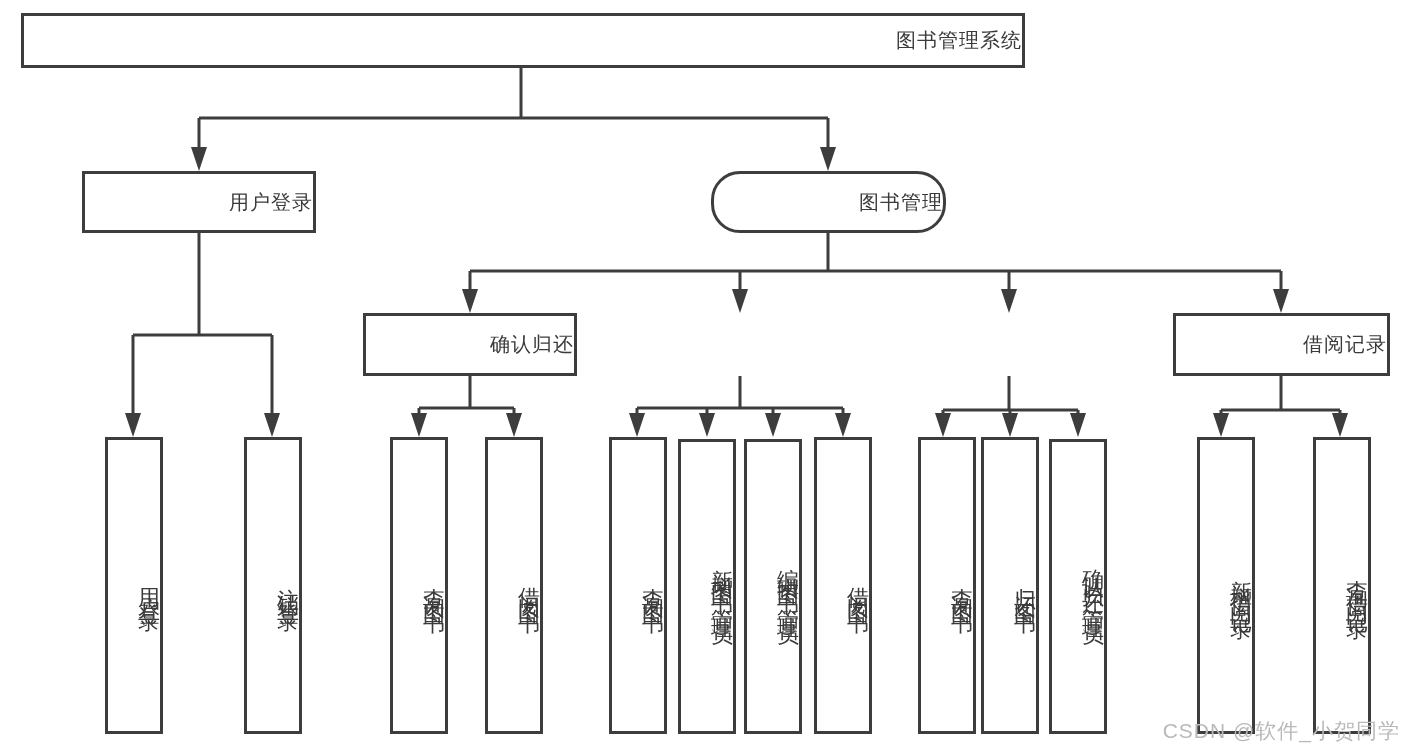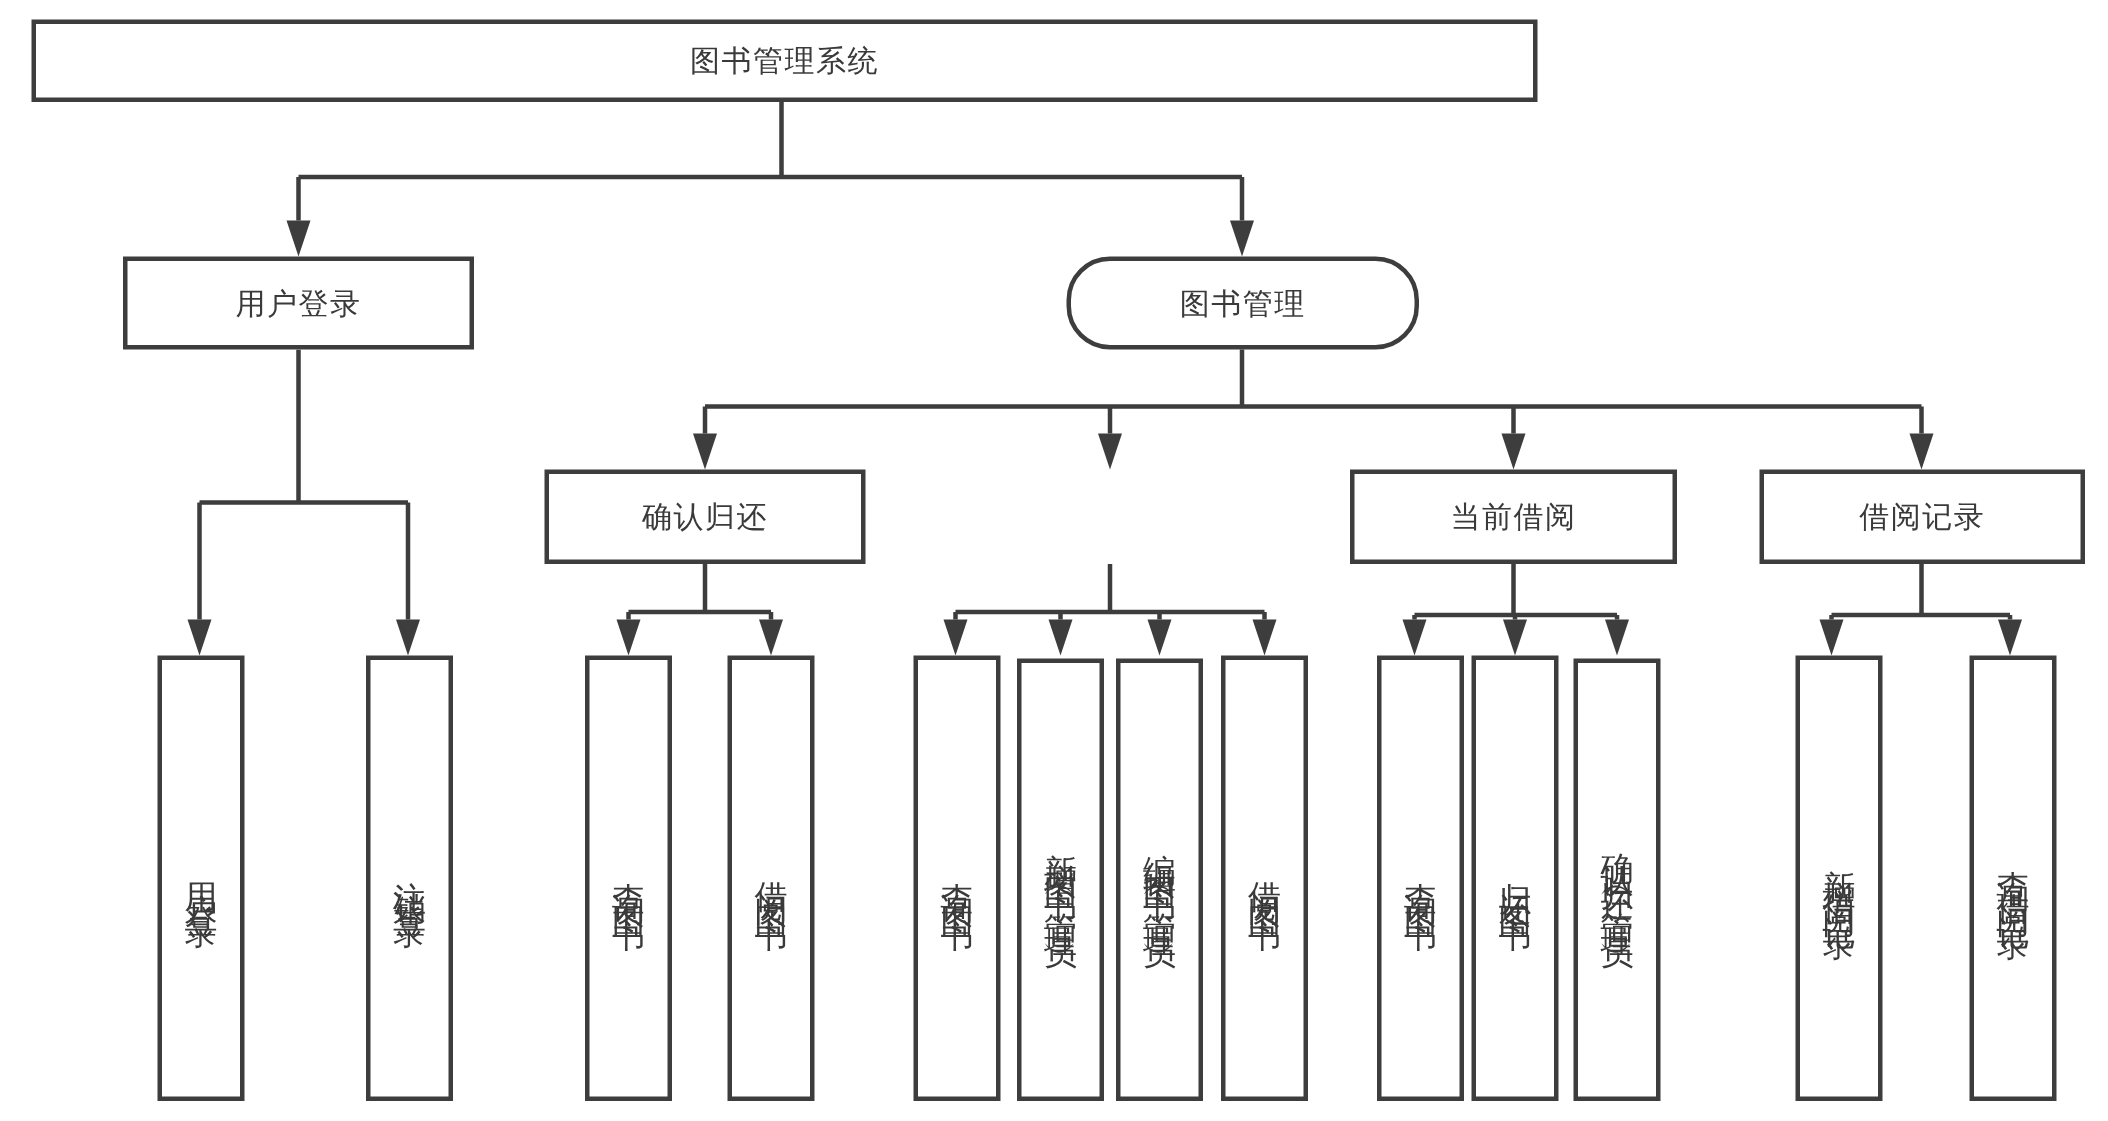--- a/index.html
+++ b/index.html
@@ -2,21 +2,21 @@
 <html><head>
 <meta charset="utf-8">
 <style>
   html,body{margin:0;padding:0;background:#ffffff;}
   #canvas{
     position:relative;width:1405px;height:747px;background:#ffffff;
     font-family:"Liberation Sans",sans-serif;overflow:hidden;
   }
   .node{
     position:absolute;background:#ffffff;border:3px solid #3d3d3d;
-    display:flex;align-items:center;justify-content:center;box-sizing:border-box;
+    display:flex;align-items:center;justify-content:flex-end;box-sizing:border-box;
   }
   .node span{
     font-size:20px;color:#3a3a3a;letter-spacing:1px;white-space:nowrap;
   }
   .vnode span{
     writing-mode:vertical-rl;text-orientation:mixed;
     font-size:22px;letter-spacing:8px;line-height:1;white-space:normal;
   }
   svg.connectors{position:absolute;top:0;left:0;pointer-events:none;}
   .watermark{
@@ -76,23 +76,20 @@
   <div class="node" style="left:82px;top:171px;width:234px;height:62px;">
     <span>用户登录</span>
   </div>
   <div class="node" style="left:711px;top:171px;width:235px;height:62px;border-radius:29px;">
     <span>图书管理</span>
   </div>
 
   <div class="node" style="left:363px;top:313px;width:214px;height:63px;">
     <span>确认归还</span>
   </div>
-  <div class="node" style="left:900px;top:313px;width:218px;height:63px;">
-    <span>当前借阅</span>
-  </div>
   <div class="node" style="left:1173px;top:313px;width:217px;height:63px;">
     <span>借阅记录</span>
   </div>
 
   <div class="node vnode" style="left:105px;top:437px;width:58px;height:297px;">
     <span>用户登录</span>
   </div>
   <div class="node vnode" style="left:244px;top:437px;width:58px;height:297px;">
     <span>注销登录</span>
   </div>
@@ -127,14 +124,15 @@
     <span>确认归还（管理员）</span>
   </div>
 
   <div class="node vnode" style="left:1197px;top:437px;width:58px;height:297px;">
     <span>新增借阅记录</span>
   </div>
   <div class="node vnode" style="left:1313px;top:437px;width:58px;height:297px;">
     <span>查询借阅记录</span>
   </div>
 
+  <div class="watermark">CSDN @软件_小贺同学</div>
 
 </div>
 
 </body></html>

